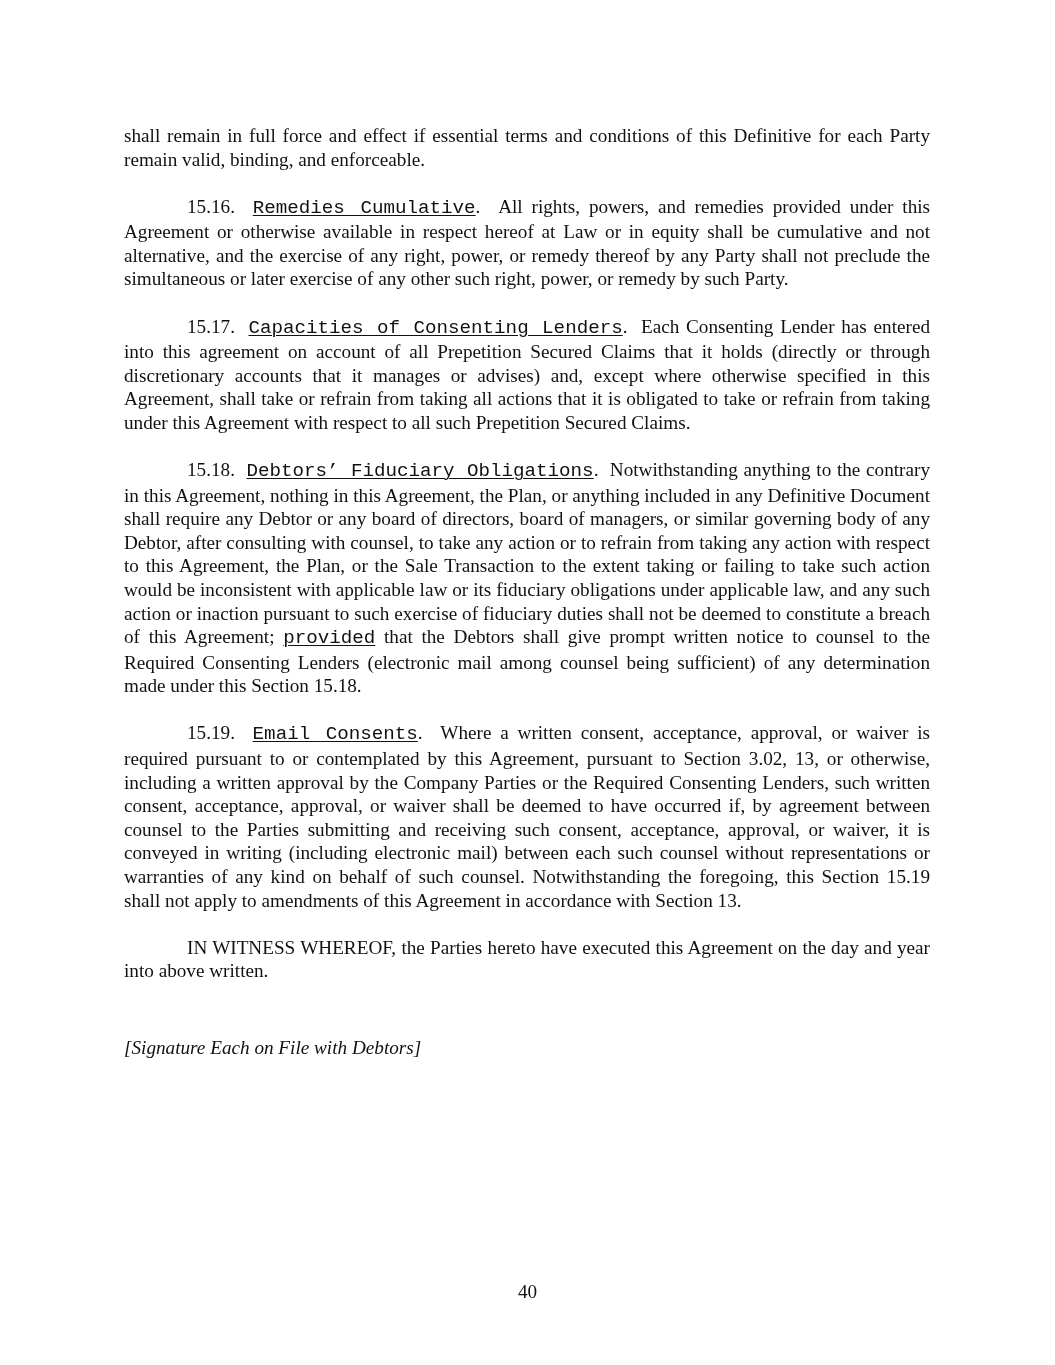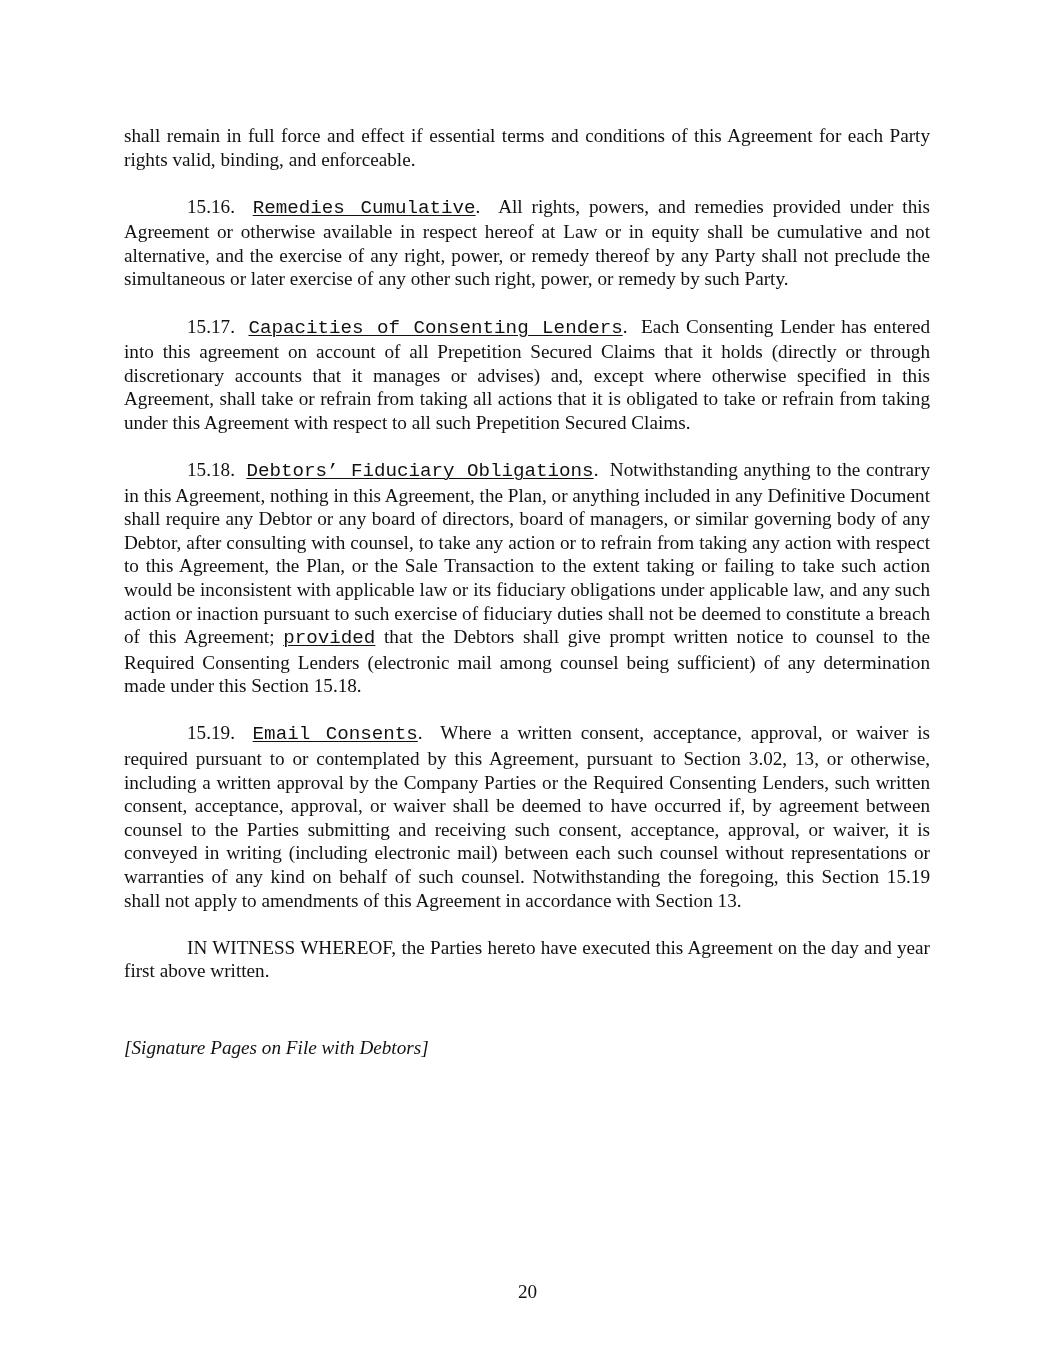--- a/index.html
+++ b/index.html
@@ -46,28 +46,28 @@
       top: 1280px;
       text-align: center;
     }
     #p0 { }
   </style>
 </head>
 <body>
 
 <div class="page">
 
-  <p class="para" id="p0">shall remain in full force and effect if essential terms and conditions of this Agreement for each Party rights valid, binding, and enforceable.</p>
+  <p class="para" id="p0">shall remain in full force and effect if essential terms and conditions of this Definitive for each Party remain valid, binding, and enforceable.</p>
 
   <p class="para indent"><span>15.16.</span>&nbsp;&nbsp;<span class="u">Remedies Cumulative</span>.&nbsp;&nbsp;<span>All rights, powers, and remedies provided under this Agreement or otherwise available in respect hereof at Law or in equity shall be cumulative and not alternative, and the exercise of any right, power, or remedy thereof by any Party shall not preclude the simultaneous or later exercise of any other such right, power, or remedy by such Party.</span></p>
 
   <p class="para indent"><span>15.17.</span>&nbsp;&nbsp;<span class="u">Capacities of Consenting Lenders</span>.&nbsp;&nbsp;<span>Each Consenting Lender has entered into this agreement on account of all Prepetition Secured Claims that it holds (directly or through discretionary accounts that it manages or advises) and, except where otherwise specified in this Agreement, shall take or refrain from taking all actions that it is obligated to take or refrain from taking under this Agreement with respect to all such Prepetition Secured Claims.</span></p>
 
   <p class="para indent"><span>15.18.</span>&nbsp;&nbsp;<span class="u">Debtors’ Fiduciary Obligations</span>.&nbsp;&nbsp;<span>Notwithstanding anything to the contrary in this Agreement, nothing in this Agreement, the Plan, or anything included in any Definitive Document shall require any Debtor or any board of directors, board of managers, or similar governing body of any Debtor, after consulting with counsel, to take any action or to refrain from taking any action with respect to this Agreement, the Plan, or the Sale Transaction to the extent taking or failing to take such action would be inconsistent with applicable law or its fiduciary obligations under applicable law, and any such action or inaction pursuant to such exercise of fiduciary duties shall not be deemed to constitute a breach of this Agreement;</span> <span class="u">provided</span> <span>that the Debtors shall give prompt written notice to counsel to the Required Consenting Lenders (electronic mail among counsel being sufficient) of any determination made under this Section 15.18.</span></p>
 
   <p class="para indent"><span>15.19.</span>&nbsp;&nbsp;<span class="u">Email Consents</span>.&nbsp;&nbsp;<span>Where a written consent, acceptance, approval, or waiver is required pursuant to or contemplated by this Agreement, pursuant to Section 3.02, 13, or otherwise, including a written approval by the Company Parties or the Required Consenting Lenders, such written consent, acceptance, approval, or waiver shall be deemed to have occurred if, by agreement between counsel to the Parties submitting and receiving such consent, acceptance, approval, or waiver, it is conveyed in writing (including electronic mail) between each such counsel without representations or warranties of any kind on behalf of such counsel.  Notwithstanding the foregoing, this Section 15.19 shall not apply to amendments of this Agreement in accordance with Section 13.</span></p>
 
-  <p class="para indent">IN WITNESS WHEREOF, the Parties hereto have executed this Agreement on the day and year first above written.</p>
+  <p class="para indent">IN WITNESS WHEREOF, the Parties hereto have executed this Agreement on the day and year into above written.</p>
 
-  <p class="sig">[Signature Pages on File with Debtors]</p>
+  <p class="sig">[Signature Each on File with Debtors]</p>
 </div>
 
-<div class="pagenum">20</div>
+<div class="pagenum">40</div>
 
 </body></html>

